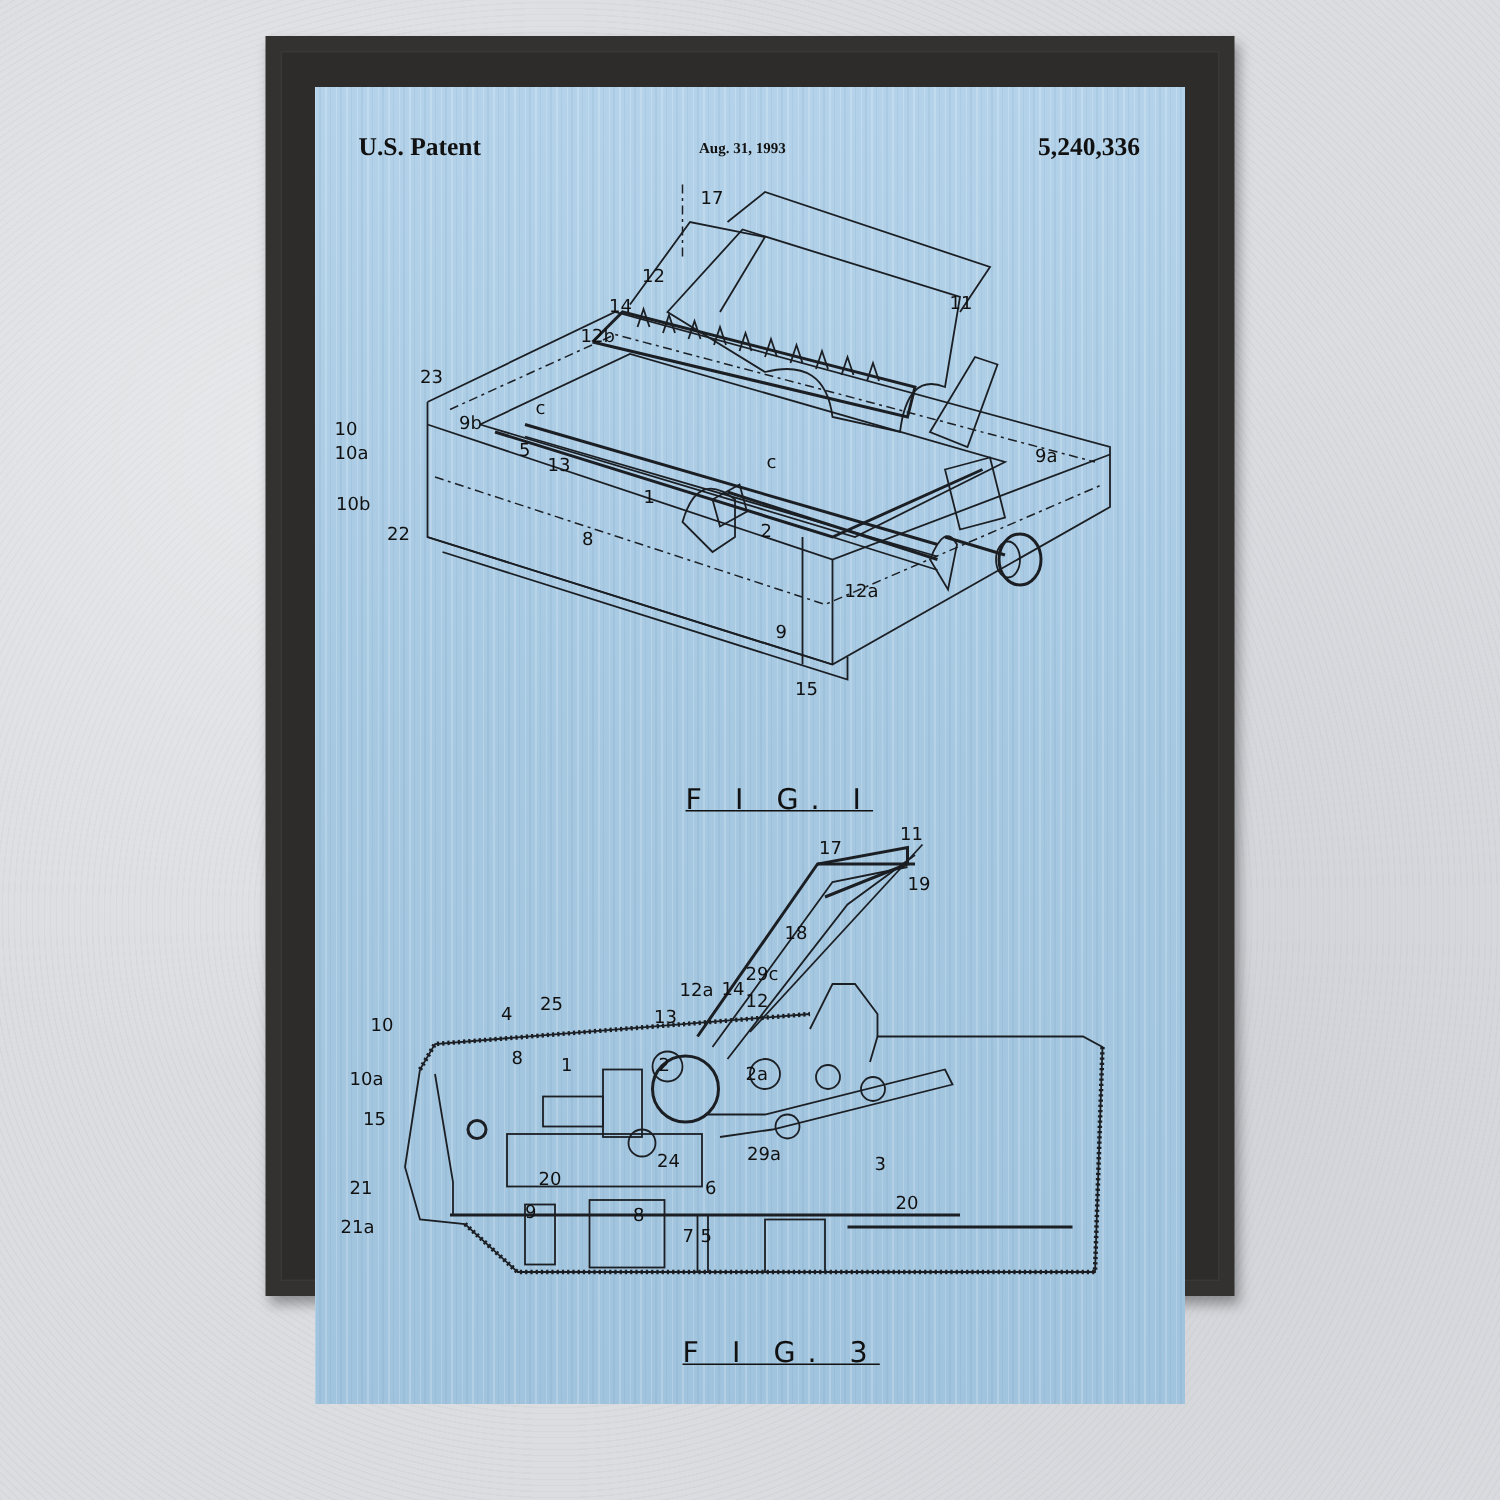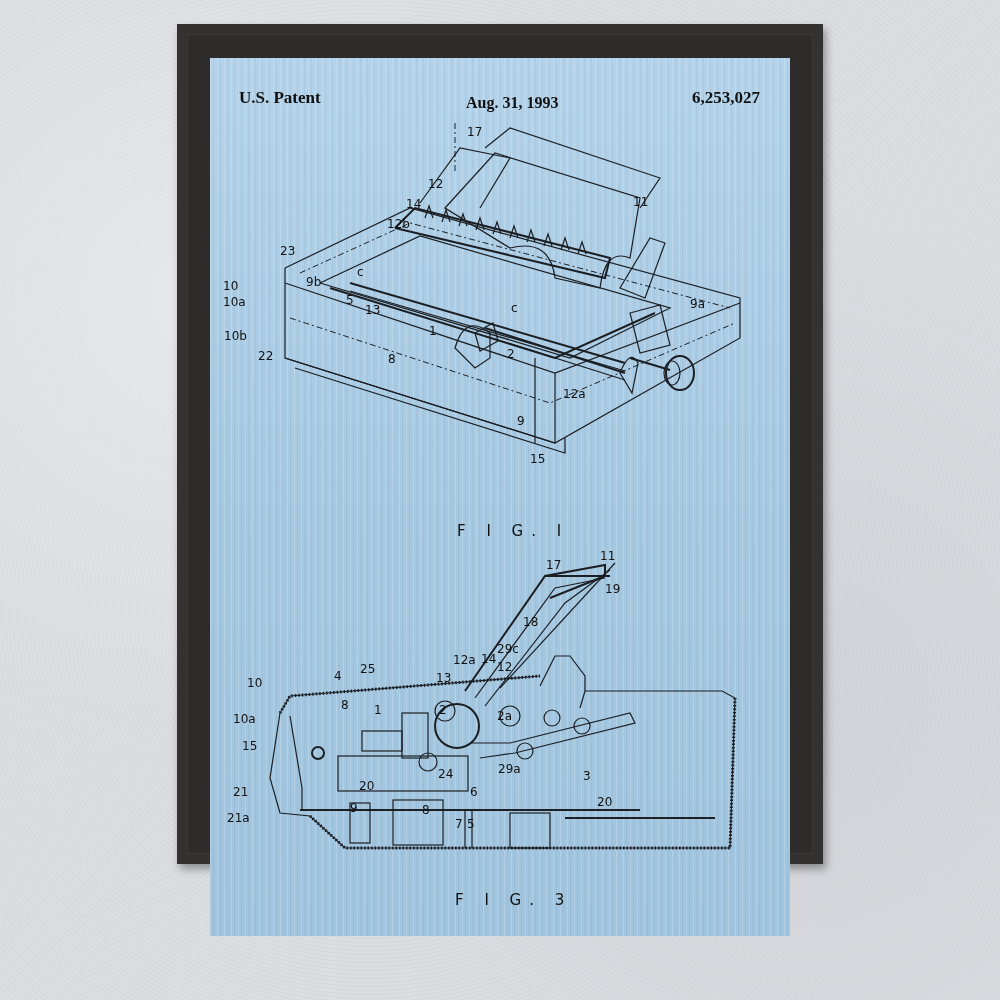--- a/index.html
+++ b/index.html
@@ -25,45 +25,45 @@
   .mat {
     position:absolute; left:33px; top:34px; width:580px; height:878px;
     background-color:#a9cbe4;
     background-image:
       repeating-linear-gradient(90deg, rgba(255,255,255,0.18) 0 1px, rgba(255,255,255,0) 1px 3px, rgba(90,130,165,0.10) 3px 4px, rgba(0,0,0,0) 4px 7px),
       linear-gradient(180deg, #b4d3ea 0%, #a6c8e1 50%, #a1c4de 100%);
     overflow:hidden;
   }
   .hdr { position:absolute; top:30px; font-weight:bold; color:#111; }
   .hdr-left { left:29px; font-size:17px; }
-  .hdr-mid  { left:256px; font-size:16px; top:36px; }
+  .hdr-mid  { left:256px; font-size:10px; top:36px; }
   .hdr-right{ right:30px; font-size:17px; }
   .figlabel {
-    position:absolute; font-family:"DejaVu Sans", sans-serif; font-size:15px;
-    letter-spacing:8px; color:#111;
+    position:absolute; font-family:"DejaVu Sans", sans-serif; font-size:19px;
+    letter-spacing:8px; color:#111;text-decoration:underline;
   }
   .fig1-label { left:247px; top:464px; }
   .fig2-label { left:245px; top:833px; }
   svg { position:absolute; overflow:visible; }
   svg text { font-family:"DejaVu Sans", sans-serif; font-size:12px; fill:#111; }
   .ln { stroke:#1b1f24; stroke-width:1.2; fill:none; }
   .th { stroke:#1b1f24; stroke-width:2; fill:none; }
   .dash { stroke:#1b1f24; stroke-width:1; fill:none; stroke-dasharray:6 3 2 3; }
   .hatch { stroke:#1b1f24; stroke-width:3; fill:none; stroke-dasharray:1.5 2; }
 </style>
 </head>
 <body>
 
 <div class="frame">
   <div class="frame-bevel"></div>
   <div class="mat">
 
     <div class="hdr hdr-left">U.S. Patent</div>
     <div class="hdr hdr-mid">Aug. 31, 1993</div>
-    <div class="hdr hdr-right">6,253,027</div>
+    <div class="hdr hdr-right">5,240,336</div>
 
     <svg width="580" height="460" viewBox="0 0 580 460" style="left:0;top:0;">
 
       <polyline class="ln" points="75,210 200,150 530,240 530,280 345,385 75,300 75,210"></polyline>
       <polyline class="ln" points="75,225 345,315 530,245"></polyline>
       <polyline class="ln" points="345,315 345,385"></polyline>
       <polyline class="ln" points="75,300 345,385"></polyline>
       <polyline class="dash" points="80,260 340,345 525,265"></polyline>
       <polyline class="dash" points="90,215 200,165 520,250"></polyline>
       <polyline class="ln" points="325,300 325,385"></polyline>

